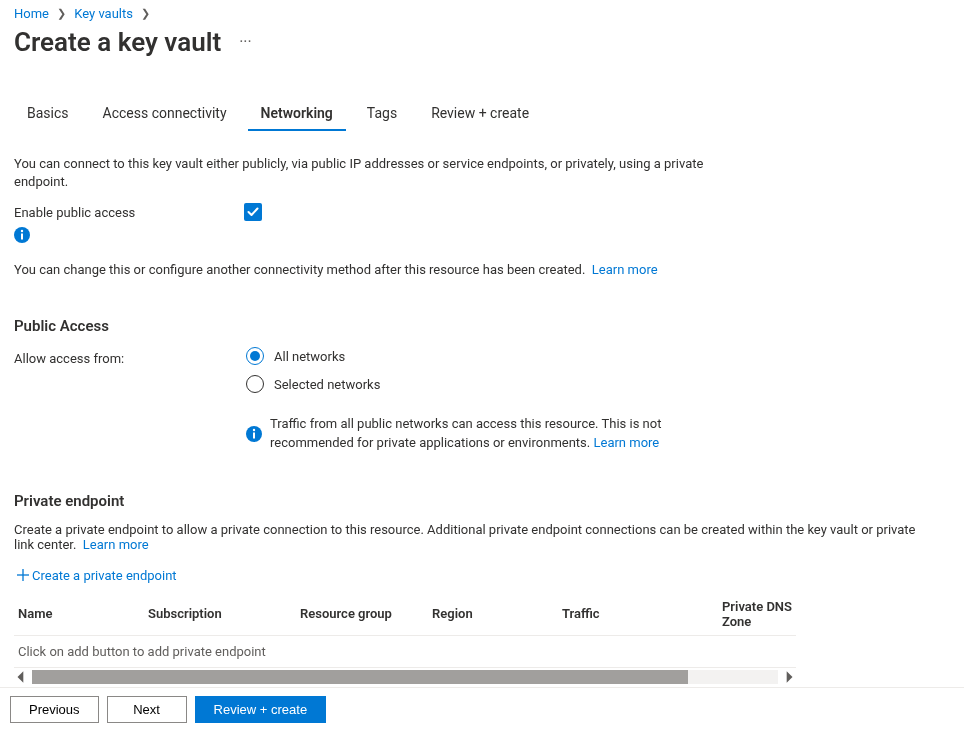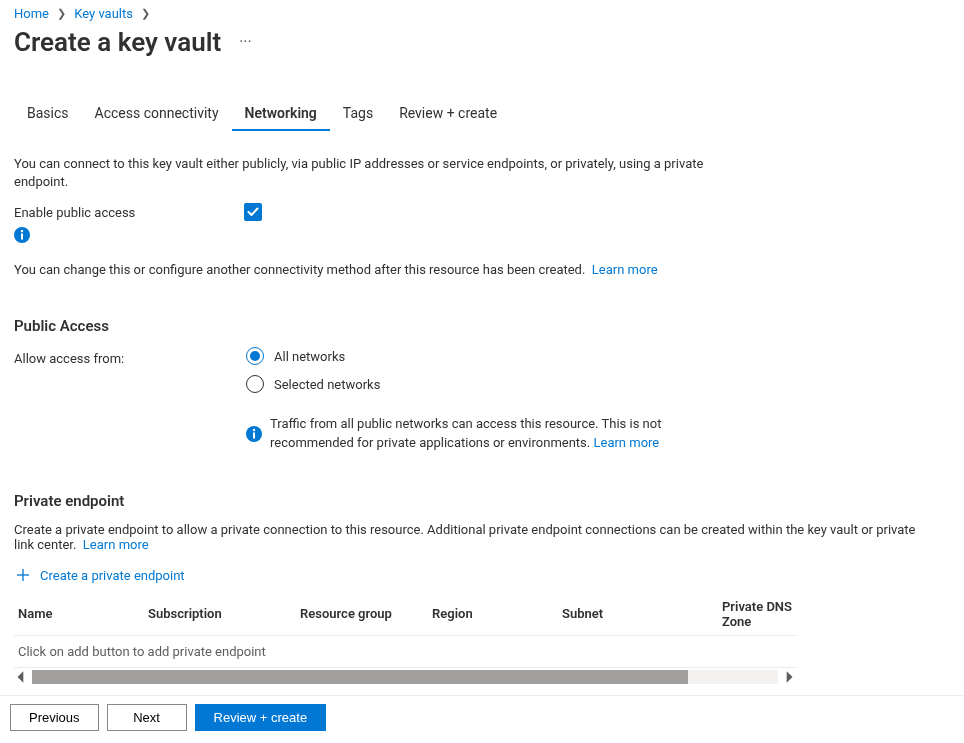--- a/index.html
+++ b/index.html
@@ -6,52 +6,52 @@
     html,body{height:100%}
     body{font-family:"Segoe UI",-apple-system,BlinkMacSystemFont,Roboto,sans-serif;font-size:13px;color:#323130;background:#fff}
     .page{width:964px;height:743px;position:relative;overflow:hidden}
     .content{padding:6px 28px 0 14px;height:524px}
     .breadcrumbs{display:flex;align-items:center;gap:8px;font-size:13px;color:#323130}
     .crumb-link{color:#0078d4;text-decoration:none;cursor:pointer}
     .chev{color:#605e5c;font-size:11px}
     .title-row{display:flex;align-items:center;gap:18px;margin-top:6px;margin-bottom:42px}
     .title{font-size:26px;font-weight:600}
     .dots{color:#605e5c;font-size:16px;cursor:pointer;line-height:1}
-    .tabs{display:flex;gap:0;border-bottom:0;margin-bottom:24px}
+    .tabs{display:flex;gap:8px;border-bottom:0;margin-bottom:24px}
     .tab{padding:6px 13px 8px 13px;font-size:14px;color:#323130;cursor:pointer;border-bottom:2px solid transparent}
     .tab.active{font-weight:600;border-bottom:2px solid #0078d4}
     .desc{font-size:13px;color:#323130;line-height:1.4;margin-bottom:12px;max-width:700px}
     .form-row{display:flex;align-items:center;margin-bottom:6px}
     .form-label{width:230px;font-size:13px;color:#323130}
     .checkbox{width:18px;height:18px;background:#0078d4;border-radius:2px;display:inline-flex;align-items:center;justify-content:center;cursor:pointer}
     .checkbox svg{width:12px;height:12px}
     .info-icon{width:16px;height:16px;flex:none}
     .info-line{font-size:13px;color:#323130;margin-top:16px}
     .link{color:#0078d4;text-decoration:none;cursor:pointer}
     .section-heading{font-size:15px;font-weight:600;margin-top:40px;margin-bottom:12px}
     .radio-block{display:flex;align-items:flex-start}
     .radio-label{width:232px;font-size:13px;padding-top:4px}
     .radio-opts{display:flex;flex-direction:column;gap:10px}
     .radio-opt{display:flex;align-items:center;gap:10px;cursor:pointer;font-size:13px}
     .radio{width:18px;height:18px;border:1px solid #323130;border-radius:50%;display:inline-flex;align-items:center;justify-content:center}
     .radio.sel{border-color:#0078d4}
     .radio.sel::after{content:"";width:10px;height:10px;background:#0078d4;border-radius:50%}
     .radio-note{display:flex;align-items:center;gap:8px;margin-top:12px;font-size:13px;line-height:1.4;max-width:460px}
     .pe-desc{font-size:13px;color:#323130;margin-bottom:12px}
-    .add-link{display:inline-flex;align-items:flex-start;gap:10px;color:#0078d4;font-size:13px;cursor:pointer;margin:4px 0 10px 2px}
+    .add-link{display:inline-flex;align-items:flex-start;gap:2px;color:#0078d4;font-size:13px;cursor:pointer;margin:4px 0 10px 2px}
     .plus-icon{width:14px;height:14px;stroke:#0078d4;stroke-width:1.3}
     .table-wrap{width:782px}
     .pe-table{width:100%;border-collapse:collapse;font-size:13px}
     .pe-table th{text-align:left;font-weight:600;padding:6px 4px;border-bottom:1px solid #edebe9}
     .pe-table td{padding:8px 4px;border-bottom:1px solid #edebe9;color:#605e5c}
     .hscroll{display:flex;align-items:center;margin-top:2px}
     .hs-arrow{width:14px;height:14px;fill:#605e5c;cursor:pointer}
     .hs-track{flex:1;height:14px;background:#f3f2f1;margin:0 4px;position:relative}
     .hs-thumb{position:absolute;left:0;top:0;height:14px;width:88%;background:#a19f9d}
-    .footer{position:absolute;left:0;right:0;bottom:4px;border-top:1px solid #edebe9;padding:8px 10px;display:flex;gap:8px;background:#fff}
+    .footer{position:absolute;left:0;right:0;bottom:12px;border-top:1px solid #edebe9;padding:8px 10px;display:flex;gap:8px;background:#fff}
     .btn{font-size:13px;padding:5px 18px;border:1px solid #8a8886;background:#fff;cursor:pointer;min-width:80px;text-align:center}
     .btn.primary{background:#0078d4;border-color:#0078d4;color:#fff}
   </style>
 </head>
 <body>
 <div class="page">
 
 <div class="content">
   <nav class="breadcrumbs">
     <a class="crumb-link">Home</a>
@@ -135,21 +135,21 @@
   </div>
 
   <div class="table-wrap">
     <table class="pe-table">
       <thead>
         <tr>
           <th style="width:130px">Name</th>
           <th style="width:152px">Subscription</th>
           <th style="width:132px">Resource group</th>
           <th style="width:130px">Region</th>
-          <th style="width:160px">Subnet</th>
+          <th style="width:160px">Traffic</th>
           <th>Private DNS Zone</th>
         </tr>
       </thead>
       <tbody>
         <tr>
           <td colspan="6">Click on add button to add private endpoint</td>
         </tr>
       </tbody>
     </table>
     <div class="hscroll">

